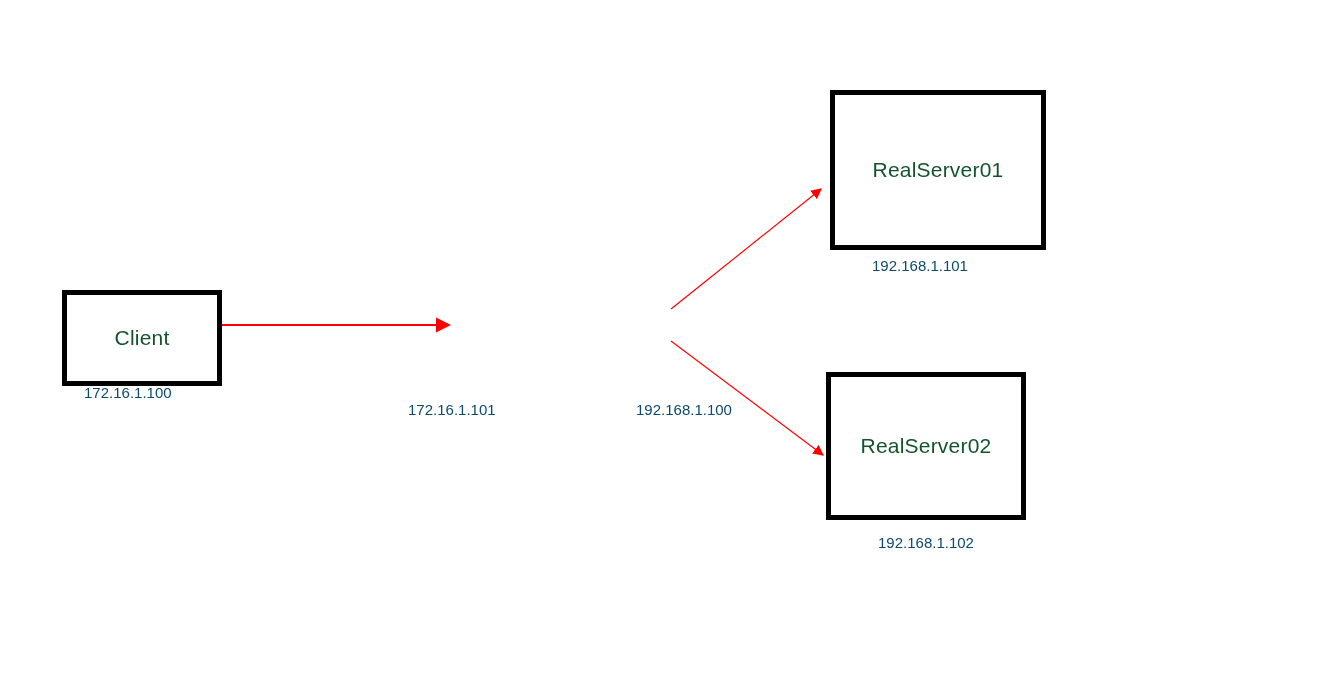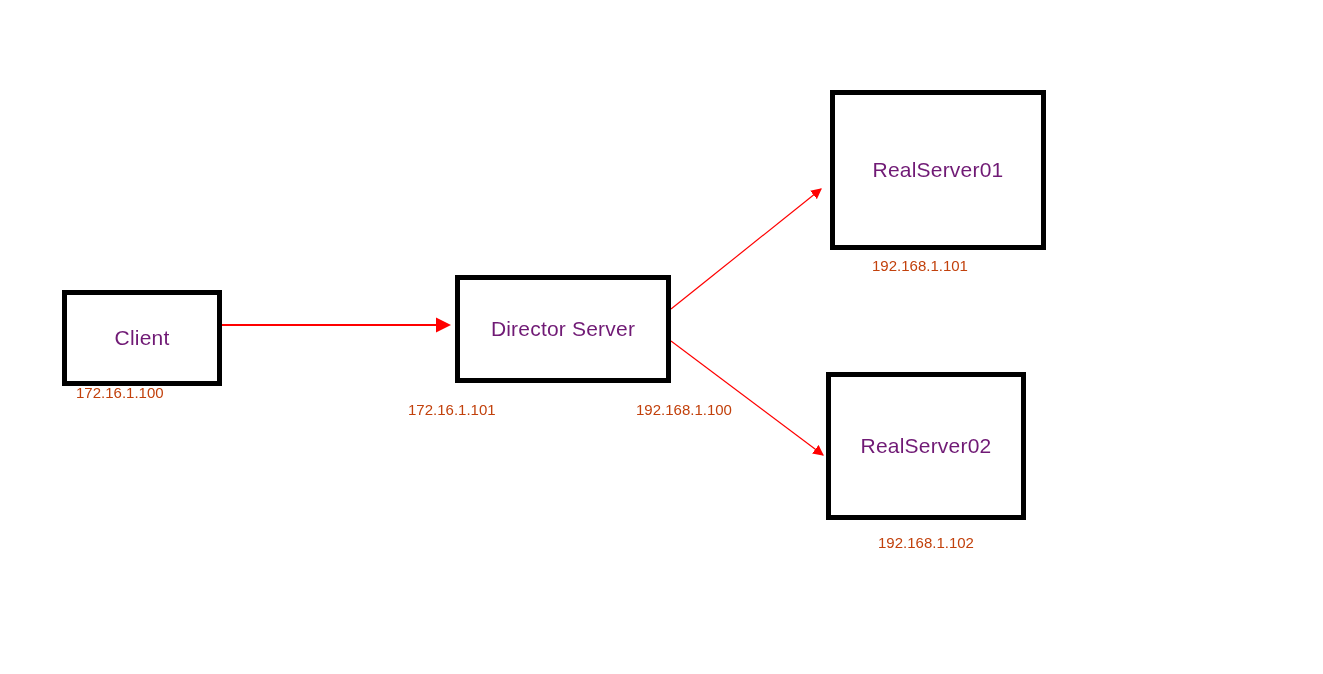--- a/index.html
+++ b/index.html
@@ -20,48 +20,48 @@
     box-sizing: border-box;
     background: #ffffff;
     border: 5px solid #000000;
     display: flex;
     align-items: center;
     justify-content: center;
   }
   .node-label {
     font-family: "Liberation Sans", sans-serif;
     font-size: 21px;
-    color: #701a75;
+    color: #14532d;
     letter-spacing: 0.2px;
     white-space: nowrap;
   }
   .ip-label {
     position: absolute;
     font-family: "Liberation Sans", sans-serif;
     font-size: 15px;
-    color: #c2410c;
+    color: #0c4a6e;
     white-space: nowrap;
   }
   #links {
     position: absolute;
     left: 0;
     top: 0;
     width: 1323px;
     height: 674px;
     pointer-events: none;
   }
 
   
   #node-client        { left: 62px;  top: 290px; width: 160px; height: 96px; }
   #node-director      { left: 455px; top: 275px; width: 216px; height: 108px; }
   #node-realserver01  { left: 830px; top: 90px;  width: 216px; height: 160px; }
   #node-realserver02  { left: 826px; top: 372px; width: 200px; height: 148px; }
 
   
-  #ip-client          { left: 76px;  top: 384px; }
+  #ip-client          { left: 84px;  top: 384px; }
   #ip-director-left   { left: 408px; top: 401px; text-align: center; }
   #ip-director-right  { left: 636px; top: 401px; }
   #ip-realserver01    { left: 872px; top: 257px; }
   #ip-realserver02    { left: 878px; top: 534px; }
 </style>
 </head>
 <body>
 
 <div id="canvas">
 
@@ -80,23 +80,20 @@
     <line x1="671" y1="309" x2="821" y2="189" stroke="#ff0000" stroke-width="1.2" marker-end="url(#arrowhead-thin)"></line>
 
     <line x1="671" y1="341" x2="823" y2="455" stroke="#ff0000" stroke-width="1.2" marker-end="url(#arrowhead-thin)"></line>
   </svg>
 
   <div class="node" id="node-client">
     <span class="node-label">Client</span>
   </div>
   <div class="ip-label" id="ip-client">172.16.1.100</div>
 
-  <div class="node" id="node-director">
-    <span class="node-label">Director Server</span>
-  </div>
   <div class="ip-label" id="ip-director-left">172.16.1.101</div>
   <div class="ip-label" id="ip-director-right">192.168.1.100</div>
 
   <div class="node" id="node-realserver01">
     <span class="node-label">RealServer01</span>
   </div>
   <div class="ip-label" id="ip-realserver01">192.168.1.101</div>
 
   <div class="node" id="node-realserver02">
     <span class="node-label">RealServer02</span>

